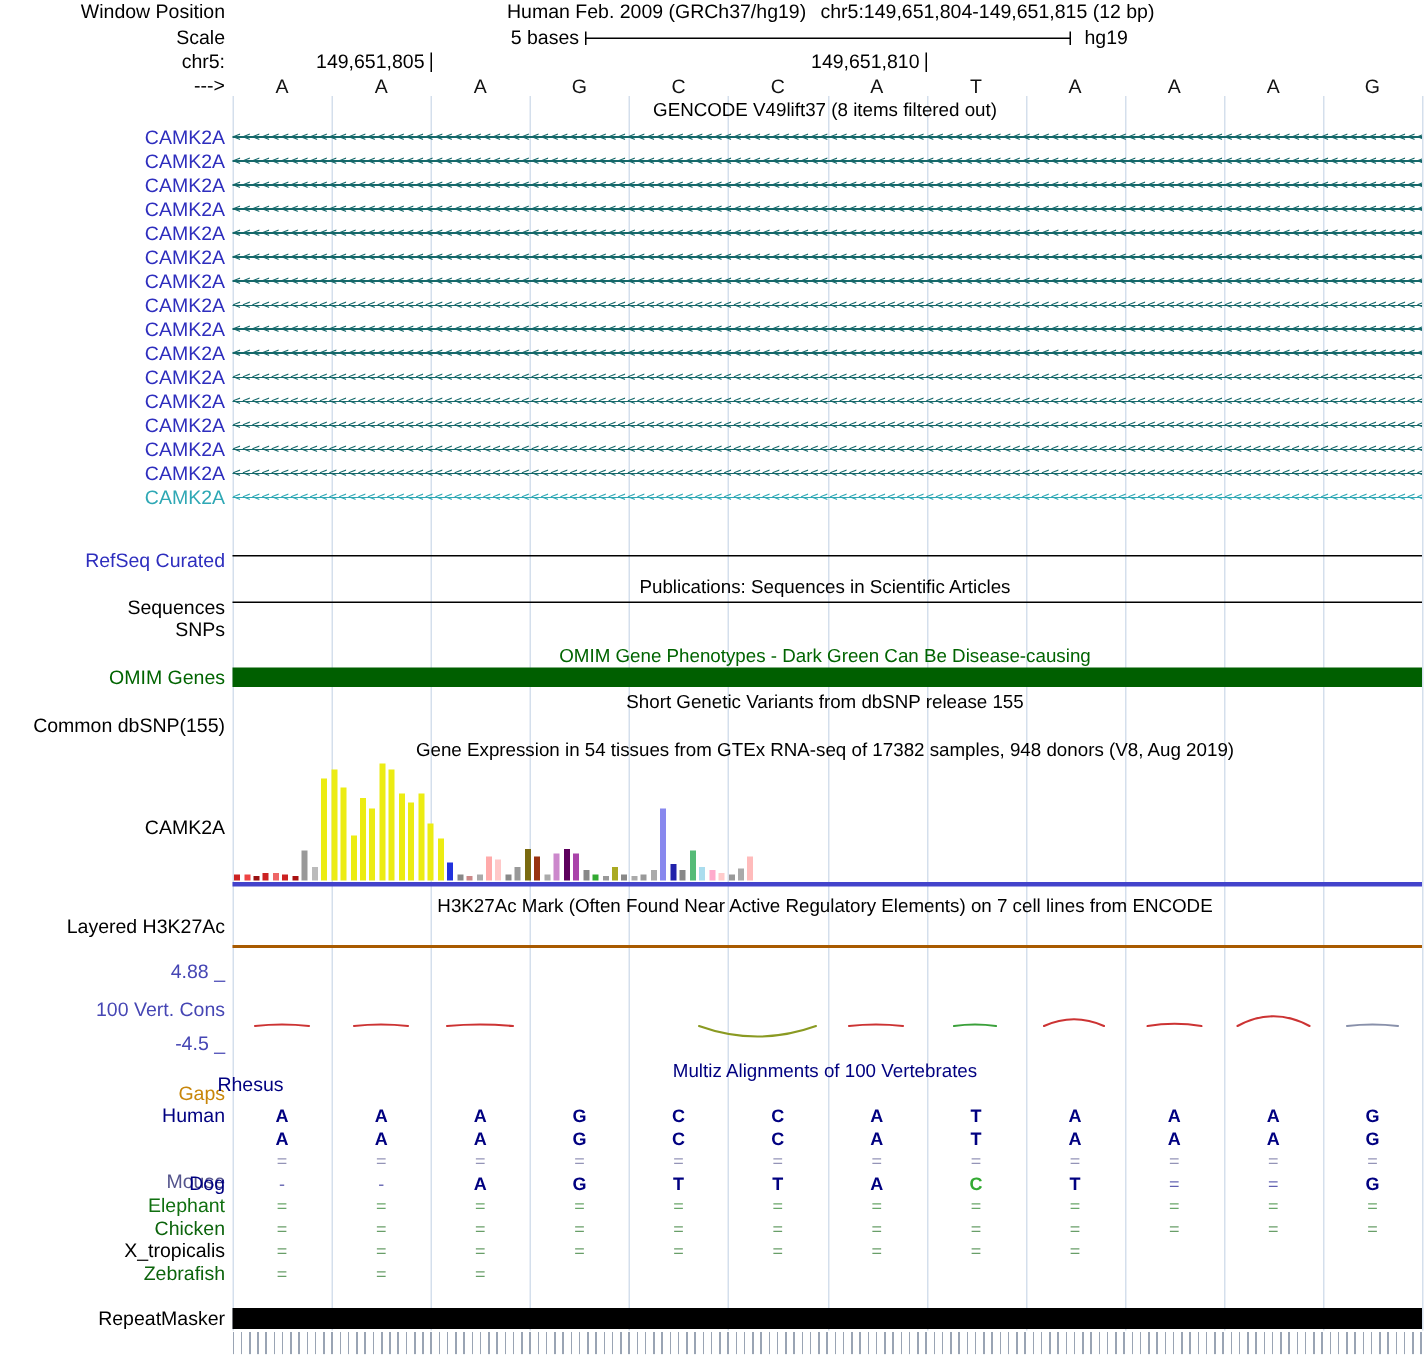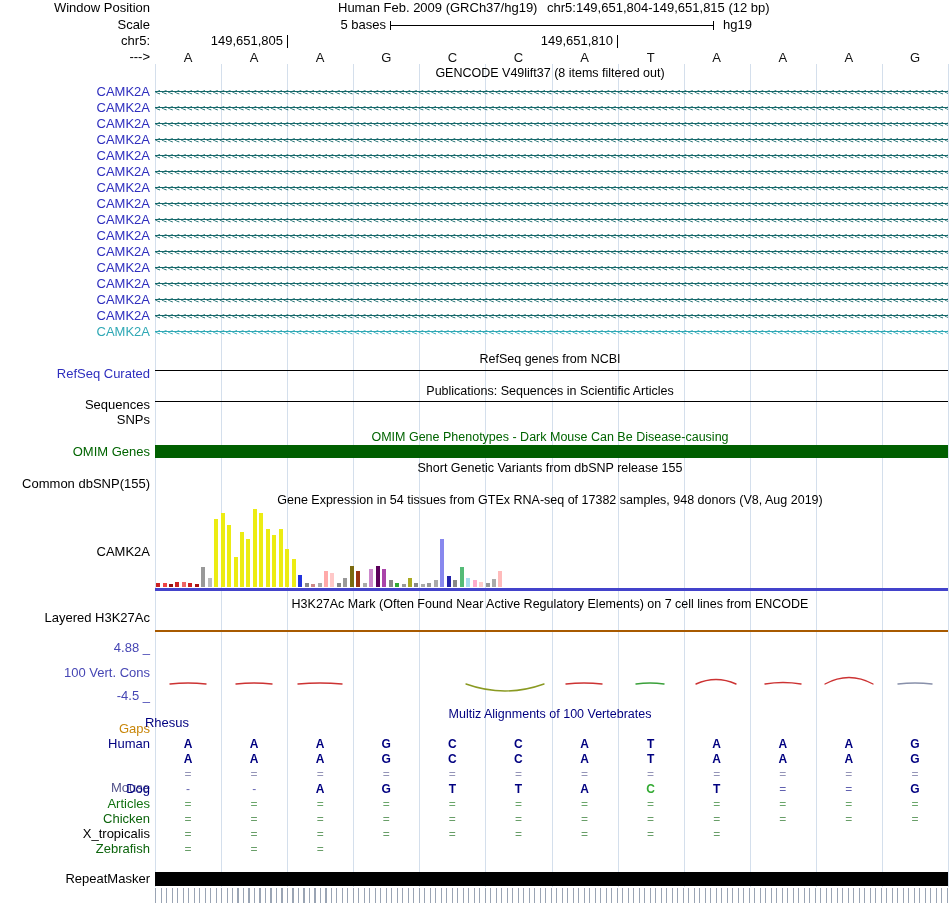--- a/index.html
+++ b/index.html
@@ -144,30 +144,29 @@
       <div class="gene-row" style="top: 308px;">
         <span class="side" style="color: rgb(46, 46, 190);">CAMK2A</span>
         <div class="arrowline" style="color: rgb(21, 104, 106); background-image: linear-gradient(transparent 7px, rgb(21, 104, 106) 7px, rgb(21, 104, 106) 8px, transparent 8px);">&lt;&lt;&lt;&lt;&lt;&lt;&lt;&lt;&lt;&lt;&lt;&lt;&lt;&lt;&lt;&lt;&lt;&lt;&lt;&lt;&lt;&lt;&lt;&lt;&lt;&lt;&lt;&lt;&lt;&lt;&lt;&lt;&lt;&lt;&lt;&lt;&lt;&lt;&lt;&lt;&lt;&lt;&lt;&lt;&lt;&lt;&lt;&lt;&lt;&lt;&lt;&lt;&lt;&lt;&lt;&lt;&lt;&lt;&lt;&lt;&lt;&lt;&lt;&lt;&lt;&lt;&lt;&lt;&lt;&lt;&lt;&lt;&lt;&lt;&lt;&lt;&lt;&lt;&lt;&lt;&lt;&lt;&lt;&lt;&lt;&lt;&lt;&lt;&lt;&lt;&lt;&lt;&lt;&lt;&lt;&lt;&lt;&lt;&lt;&lt;&lt;&lt;&lt;&lt;&lt;&lt;&lt;&lt;&lt;&lt;&lt;&lt;&lt;&lt;&lt;&lt;&lt;&lt;&lt;&lt;&lt;&lt;&lt;&lt;&lt;&lt;&lt;&lt;&lt;&lt;&lt;&lt;&lt;&lt;&lt;&lt;&lt;&lt;&lt;&lt;&lt;&lt;&lt;&lt;&lt;&lt;&lt;&lt;&lt;&lt;&lt;&lt;&lt;&lt;&lt;&lt;&lt;&lt;&lt;&lt;</div>
       </div>
       <div class="gene-row" style="top: 324px;">
         <span class="side" style="color: rgb(47, 168, 181);">CAMK2A</span>
         <div class="arrowline" style="color: rgb(47, 168, 181); background-image: linear-gradient(transparent 7px, rgb(47, 168, 181) 7px, rgb(47, 168, 181) 8px, transparent 8px);">&lt;&lt;&lt;&lt;&lt;&lt;&lt;&lt;&lt;&lt;&lt;&lt;&lt;&lt;&lt;&lt;&lt;&lt;&lt;&lt;&lt;&lt;&lt;&lt;&lt;&lt;&lt;&lt;&lt;&lt;&lt;&lt;&lt;&lt;&lt;&lt;&lt;&lt;&lt;&lt;&lt;&lt;&lt;&lt;&lt;&lt;&lt;&lt;&lt;&lt;&lt;&lt;&lt;&lt;&lt;&lt;&lt;&lt;&lt;&lt;&lt;&lt;&lt;&lt;&lt;&lt;&lt;&lt;&lt;&lt;&lt;&lt;&lt;&lt;&lt;&lt;&lt;&lt;&lt;&lt;&lt;&lt;&lt;&lt;&lt;&lt;&lt;&lt;&lt;&lt;&lt;&lt;&lt;&lt;&lt;&lt;&lt;&lt;&lt;&lt;&lt;&lt;&lt;&lt;&lt;&lt;&lt;&lt;&lt;&lt;&lt;&lt;&lt;&lt;&lt;&lt;&lt;&lt;&lt;&lt;&lt;&lt;&lt;&lt;&lt;&lt;&lt;&lt;&lt;&lt;&lt;&lt;&lt;&lt;&lt;&lt;&lt;&lt;&lt;&lt;&lt;&lt;&lt;&lt;&lt;&lt;&lt;&lt;&lt;&lt;&lt;&lt;&lt;&lt;&lt;&lt;&lt;&lt;&lt;&lt;</div>
       </div>
     </div>
 
-  <div class="title" style="top:352px">RefSeq genes from NCBI</div>
   <div class="hline" style="top:370px;height:1px;background:#000"></div>
   <span class="side blue" style="top:367px">RefSeq Curated</span>
 
   <div class="title" style="top:384px">Publications: Sequences in Scientific Articles</div>
   <div class="hline" style="top:401px;height:1px;background:#000"></div>
   <span class="side" style="top:398px">Sequences</span>
   <span class="side" style="top:413px">SNPs</span>
 
-  <div class="title dkgreen" style="top:430px">OMIM Gene Phenotypes - Dark Mouse Can Be Disease-causing</div>
+  <div class="title dkgreen" style="top:430px">OMIM Gene Phenotypes - Dark Green Can Be Disease-causing</div>
   <div class="hline" style="top:445px;height:13px;background:#005f00"></div>
   <span class="side dkgreen" style="top:445px">OMIM Genes</span>
 
   <div class="title" style="top:461px">Short Genetic Variants from dbSNP release 155</div>
   <span class="side" style="top:477px">Common dbSNP(155)</span>
 
   <div class="title" style="top:493px">Gene Expression in 54 tissues from GTEx RNA-seq of 17382 samples, 948 donors (V8, Aug 2019)</div>
   <div id="gtex-bars">
       <div class="gtex-bar" style="left: 156px; top: 583px; height: 4px; background: rgb(204, 34, 34);"></div>
       <div class="gtex-bar" style="left: 162.5px; top: 583px; height: 4px; background: rgb(238, 68, 68);"></div>
@@ -295,21 +294,21 @@
       <span class="mz-cell" style="top: 782px; left: 320.208px; color: rgb(0, 0, 128);">A</span>
       <span class="mz-cell" style="top: 782px; left: 386.292px; color: rgb(0, 0, 128);">G</span>
       <span class="mz-cell" style="top: 782px; left: 452.375px; color: rgb(0, 0, 128);">T</span>
       <span class="mz-cell" style="top: 782px; left: 518.458px; color: rgb(0, 0, 128);">T</span>
       <span class="mz-cell" style="top: 782px; left: 584.542px; color: rgb(0, 0, 128);">A</span>
       <span class="mz-cell" style="top: 782px; left: 650.625px; color: rgb(51, 170, 51);">C</span>
       <span class="mz-cell" style="top: 782px; left: 716.708px; color: rgb(0, 0, 128);">T</span>
       <span class="mz-cell mz-eq" style="top: 782px; left: 782.792px; color: rgb(0, 0, 128);">=</span>
       <span class="mz-cell mz-eq" style="top: 782px; left: 848.875px; color: rgb(0, 0, 128);">=</span>
       <span class="mz-cell" style="top: 782px; left: 914.958px; color: rgb(0, 0, 128);">G</span>
-      <span class="side" style="top: 797px; color: rgb(16, 112, 16);">Articles</span>
+      <span class="side" style="top: 797px; color: rgb(16, 112, 16);">Elephant</span>
       <span class="mz-cell mz-eq" style="top: 797px; left: 188.042px; color: rgb(16, 112, 16);">=</span>
       <span class="mz-cell mz-eq" style="top: 797px; left: 254.125px; color: rgb(16, 112, 16);">=</span>
       <span class="mz-cell mz-eq" style="top: 797px; left: 320.208px; color: rgb(16, 112, 16);">=</span>
       <span class="mz-cell mz-eq" style="top: 797px; left: 386.292px; color: rgb(16, 112, 16);">=</span>
       <span class="mz-cell mz-eq" style="top: 797px; left: 452.375px; color: rgb(16, 112, 16);">=</span>
       <span class="mz-cell mz-eq" style="top: 797px; left: 518.458px; color: rgb(16, 112, 16);">=</span>
       <span class="mz-cell mz-eq" style="top: 797px; left: 584.542px; color: rgb(16, 112, 16);">=</span>
       <span class="mz-cell mz-eq" style="top: 797px; left: 650.625px; color: rgb(16, 112, 16);">=</span>
       <span class="mz-cell mz-eq" style="top: 797px; left: 716.708px; color: rgb(16, 112, 16);">=</span>
       <span class="mz-cell mz-eq" style="top: 797px; left: 782.792px; color: rgb(16, 112, 16);">=</span>

